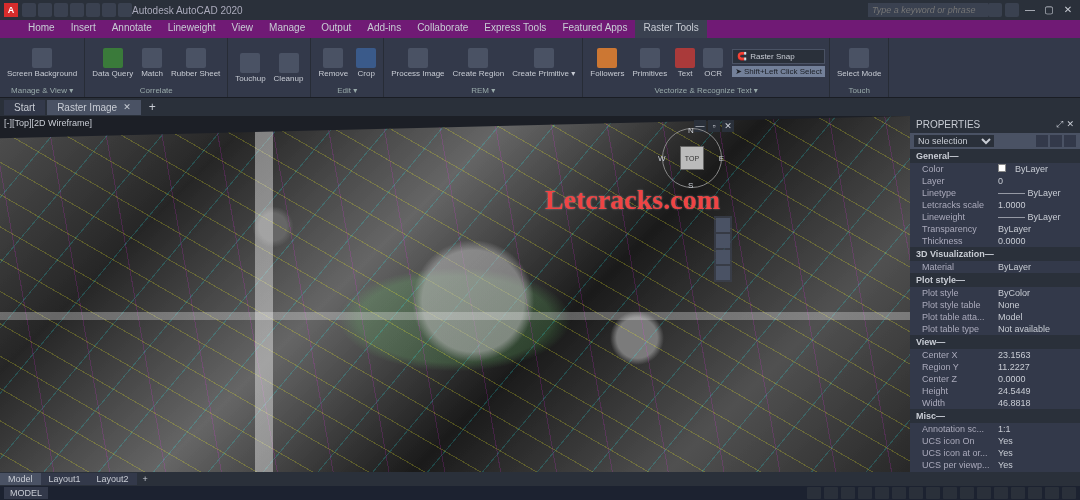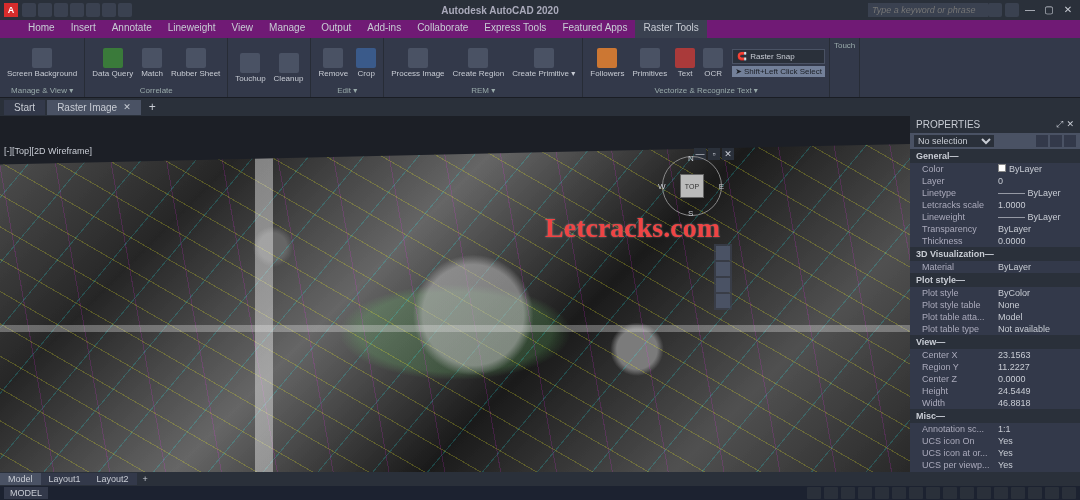--- a/index.html
+++ b/index.html
@@ -3,21 +3,21 @@
 <meta charset="utf-8">
 <style>
 * { box-sizing: border-box; margin: 0; padding: 0; font-family: "Segoe UI", Arial, sans-serif; }
 body { width: 1080px; height: 500px; background: #1c1f26; color: #c8ccd4; font-size: 10px; overflow: hidden; position: relative; }
 
 
 .titlebar { height: 20px; background: #2a303a; display: flex; align-items: center; padding: 0 4px; }
 .app-logo { width: 14px; height: 14px; background: #d72c2c; display: flex; align-items: center; justify-content: center; color: #fff; font-weight: bold; font-size: 9px; margin-right: 4px; }
 .qat { display: flex; gap: 2px; }
 .qat-icon { width: 14px; height: 14px; background: #3a4150; border-radius: 2px; }
-.titlebar-center { flex: 1; text-align: center; font-size: 10px; color: #aab; font-weight: bold; }
+.titlebar-center { flex: 1; font-size: 10px; color: #aab; }
 .search-box { width: 120px; height: 14px; background: #3a4150; border: none; color: #c8ccd4; font-size: 9px; padding: 0 4px; font-style: italic; }
 .titlebar-right { display: flex; gap: 3px; align-items: center; }
 .win-btn { width: 16px; height: 14px; color: #c8ccd4; text-align: center; line-height: 14px; cursor: pointer; }
 
 
 .menutabs { height: 18px; background: #701a75; display: flex; padding-left: 20px; }
 .menutab { padding: 2px 8px; font-size: 10px; color: #c8ccd4; cursor: pointer; }
 .menutab.active { background: #3a4150; }
 
 
@@ -37,21 +37,21 @@
 
 
 .filetabs { height: 18px; background: #2a303a; display: flex; align-items: center; padding-left: 4px; }
 .filetab { padding: 2px 10px; background: #33394a; font-size: 10px; margin-right: 2px; cursor: pointer; display:flex; align-items:center; gap:6px;}
 .filetab.active { background: #4a5264; }
 .filetab-close { font-size:9px; }
 .filetab-plus { padding: 0 6px; font-size: 12px; cursor: pointer; }
 
 
 .workspace { position: relative; height: 370px; display: flex; }
-.viewport { flex: 1; position: relative; background: #1c1f26; overflow: hidden; margin-top: 28px; }
+.viewport { flex: 1; position: relative; background: #1c1f26; overflow: hidden; }
 .viewport-label { position: absolute; top: 2px; left: 4px; font-size: 9px; color: #c8ccd4; z-index: 5; }
 .aerial {
   position: absolute; inset: 0;
   background:
     radial-gradient(circle at 30% 30%, #666 2%, transparent 3%),
     radial-gradient(circle at 70% 60%, #777 3%, transparent 4%),
     linear-gradient(135deg, #555 0%, #333 20%, #666 40%, #2a2a2a 60%, #555 80%, #333 100%);
   clip-path: polygon(0 6%, 100% 0, 100% 98%, 0 100%);
   filter: contrast(1.2) brightness(1.05);
 }
@@ -87,21 +87,21 @@
 .props { width: 170px; background: #33394a; display: flex; flex-direction: column; font-size: 9px; }
 .props-title { background: #2a303a; padding: 3px 6px; font-size: 10px; display:flex; justify-content:space-between; align-items:center; }
 .props-title-icons { display:flex; gap:3px; font-size:9px; }
 .props-sel-row { background:#4a5264; padding:2px 4px; display:flex; align-items:center; justify-content:space-between; }
 .props-sel { background: #2a303a; border: none; color: #c8ccd4; font-size: 9px; width: 80px; }
 .props-sel-icons { display:flex; gap:2px; }
 .props-sel-icon { width:12px; height:12px; background:#33394a; }
 .props-section { background: #2a303a; padding: 2px 6px; font-weight: bold; display:flex; justify-content:flex-start; cursor:pointer; }
 .props-row { display: flex; padding: 1px 6px 1px 12px; }
 .props-key { flex: 1; color: #aab; }
-.props-val { flex: 1; color: #c8ccd4; display:flex; align-items:flex-start; gap:3px; }
+.props-val { flex: 1; color: #c8ccd4; display:flex; align-items:flex-start; gap:9px; }
 .color-sw { width:8px; height:8px; background:#fff; border:1px solid #888; }
 
 
 .layouttabs { position: absolute; bottom: 14px; left: 0; right: 0; height: 14px; background: #2a303a; display: flex; align-items: center; font-size: 9px; }
 .layouttab { padding: 1px 8px; background: #33394a; cursor: pointer; }
 .layouttab.active { background: #4a5264; }
 .layouttab-plus { padding:0 6px; cursor:pointer; }
 
 
 .statusbar { position: absolute; bottom: 0; left: 0; right: 0; height: 14px; background: #1c2230; display: flex; align-items: center; padding: 0 4px; font-size: 9px; justify-content: flex-end; gap: 3px; }
@@ -242,20 +242,26 @@
           </div>
           <div class="shift-select">
             <span>➤</span>
             <span>Shift+Left Click Select</span>
           </div>
         </div>
       </div>
       <div class="ribbon-group-label">Vectorize &amp; Recognize Text ▾</div>
     </div>
     <div class="ribbon-group">
+      <div class="ribbon-group-content">
+        <div class="ribbon-btn">
+          <div class="ribbon-btn-icon "></div>
+          <div class="ribbon-btn-label">Select Mode</div>
+        </div>
+      </div>
       <div class="ribbon-group-label">Touch</div>
     </div>
   </div>
 
 <div class="filetabs" id="filetabs">
     <div class="filetab">
       <span>Start</span>
     </div>
     <div class="filetab active">
       <span>Raster Image</span>

